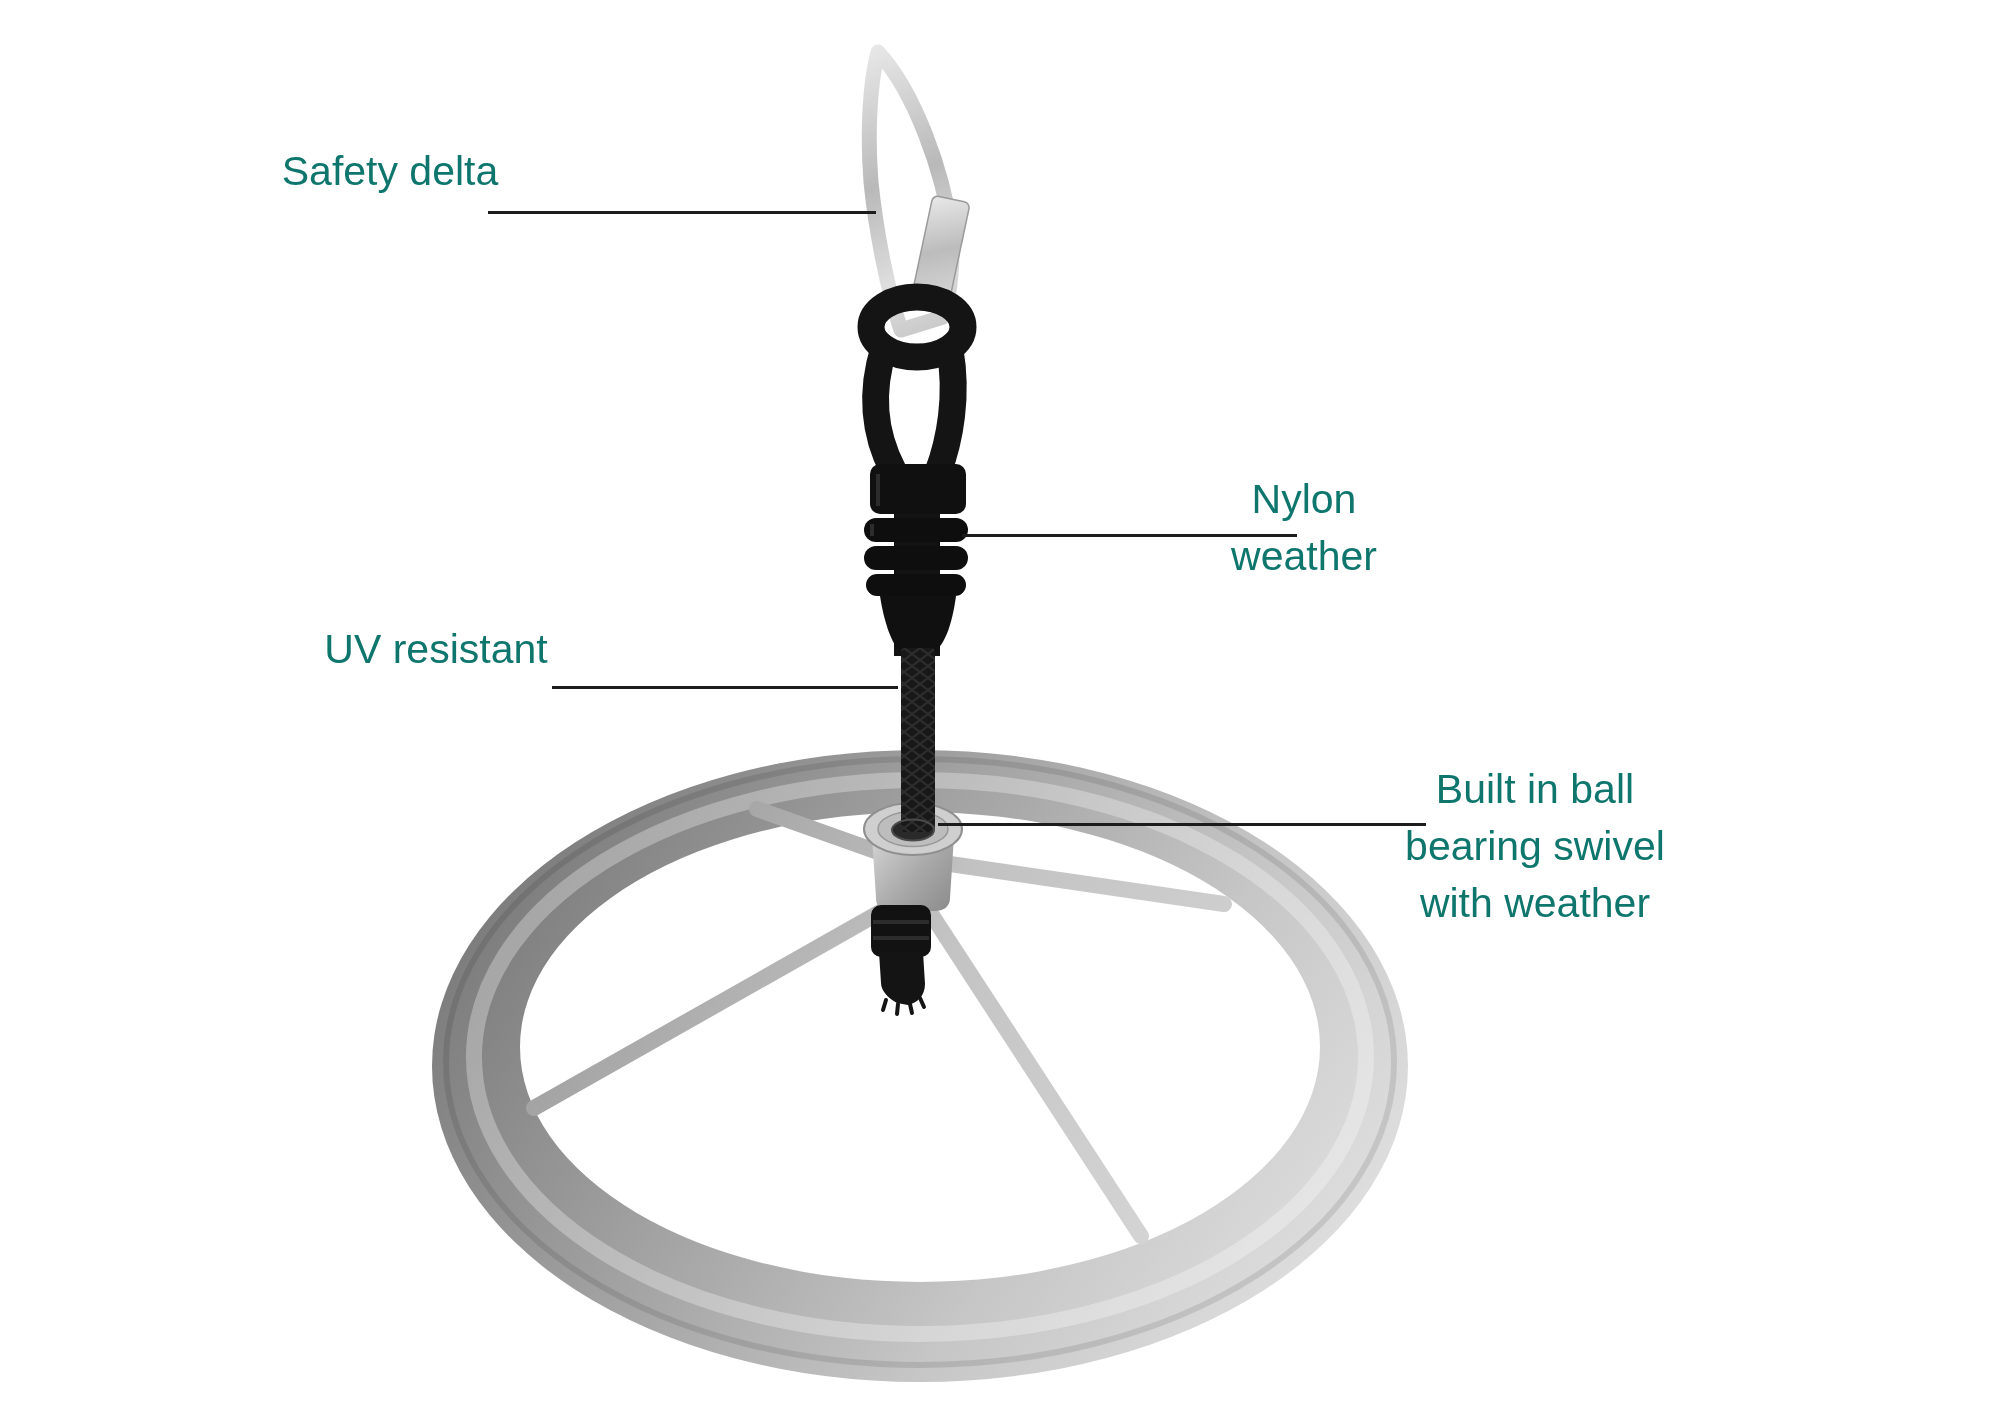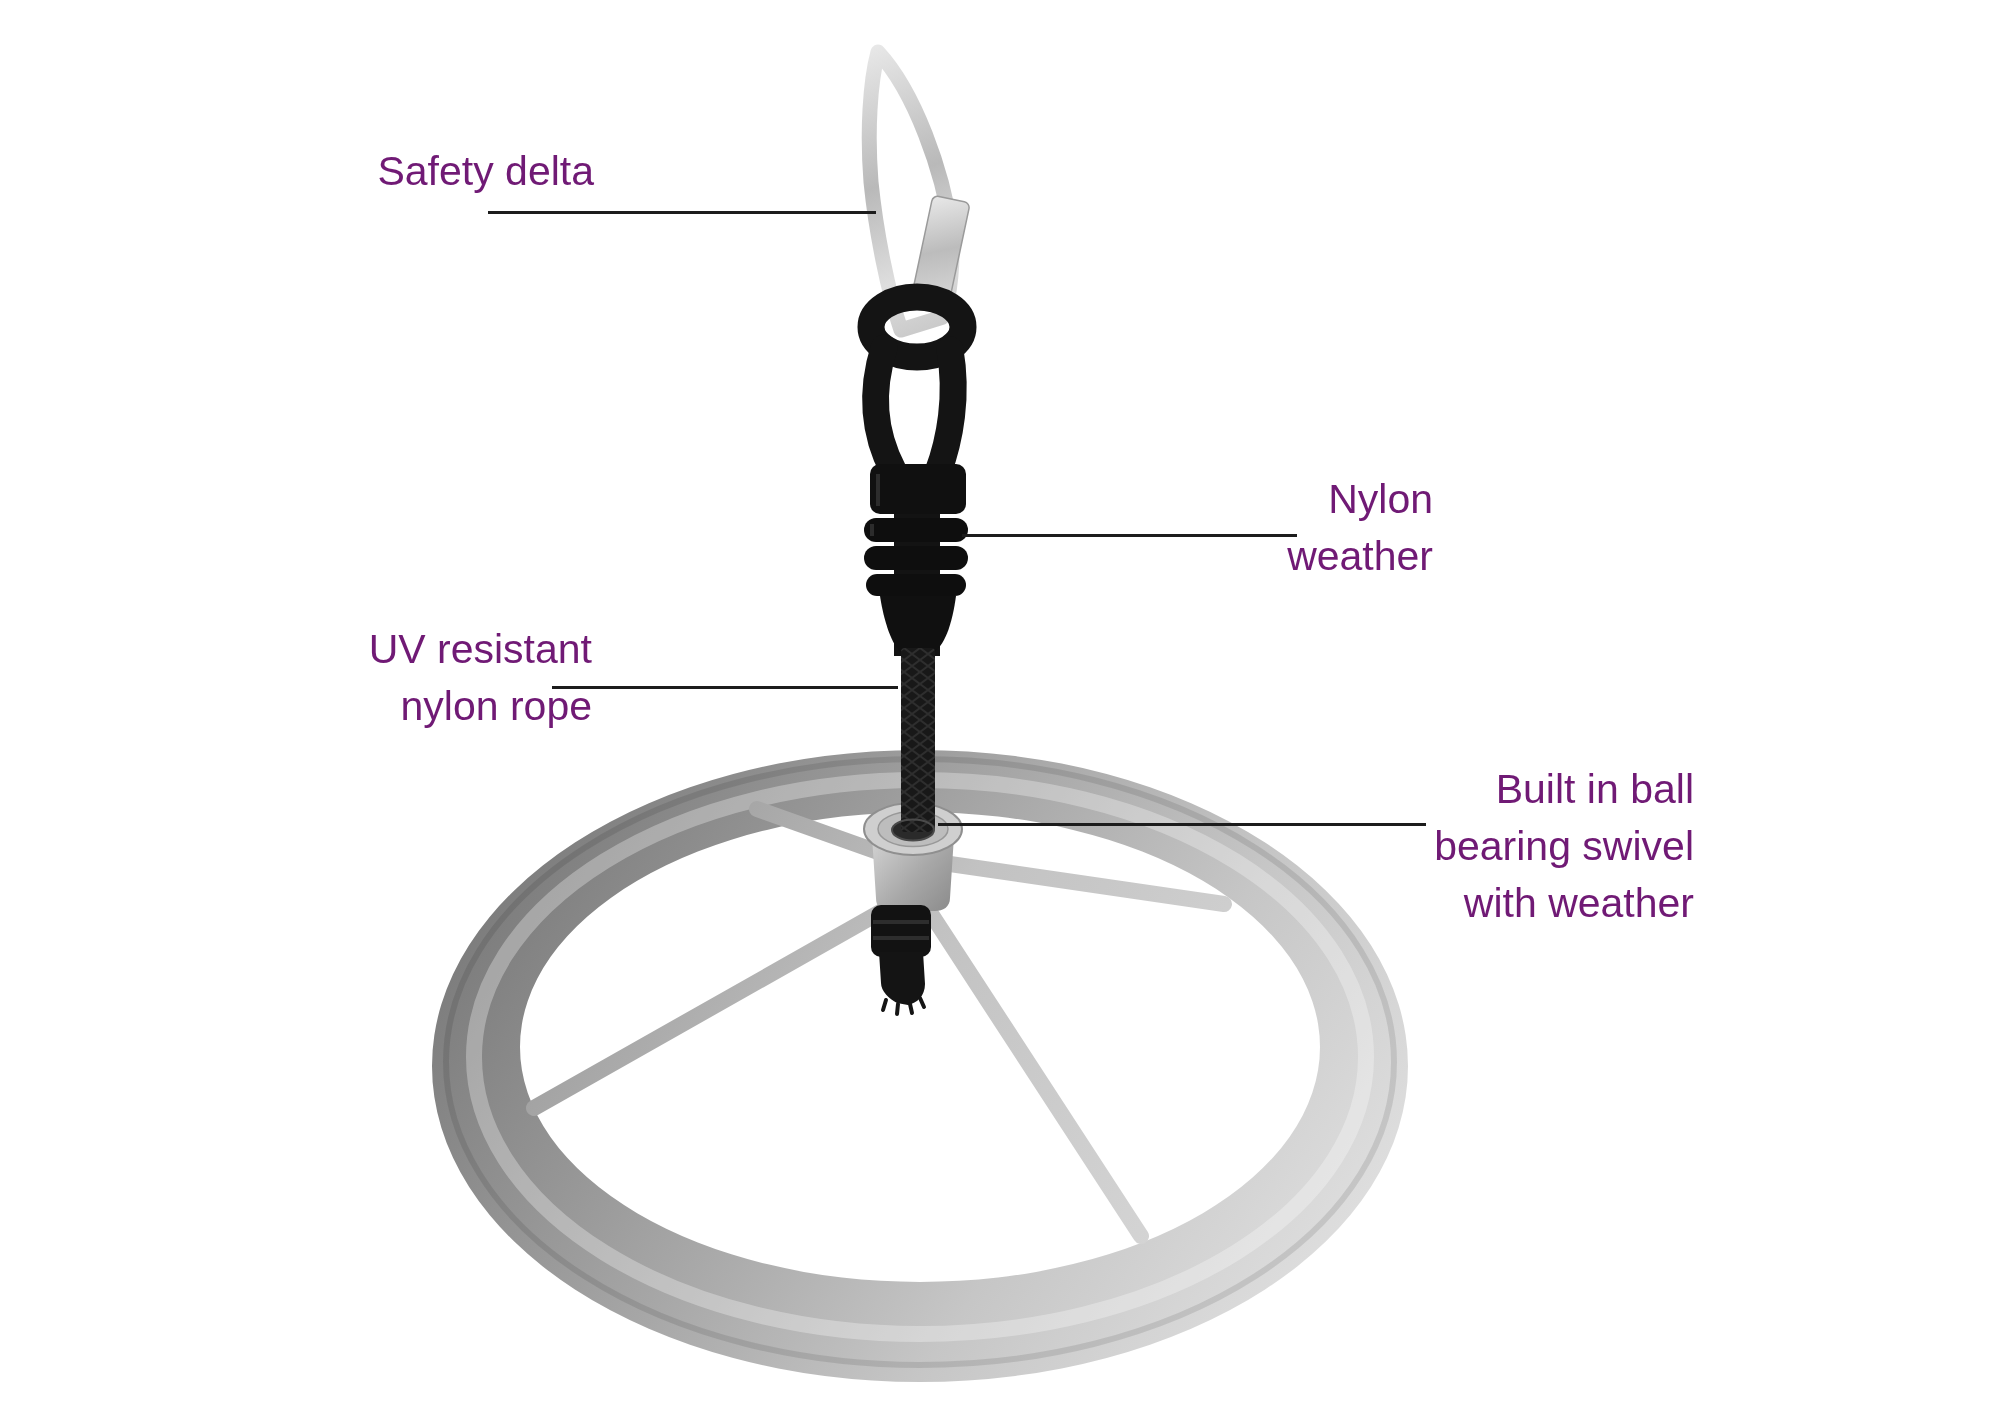--- a/index.html
+++ b/index.html
@@ -6,24 +6,24 @@
   .canvas{
     position:relative;
     width:2000px;height:1428px;
     background:#ffffff;
     font-family:"Liberation Sans", sans-serif;
     overflow:hidden;
   }
   svg.art{position:absolute;left:0;top:0;width:2000px;height:1428px;}
   .label{
     position:absolute;
-    text-align:right;
+    text-align:center;
     font-size:41px;
     line-height:57px;
-    color:#701a75;
+    color:#0f766e;
     font-weight:400;
   }
   .label span{display:block;white-space:nowrap;}
   .label-carabiner{left:186px;top:143px;width:408px;}
   .label-buckle{left:1175px;top:471px;width:258px;}
   .label-rope{left:280px;top:621px;width:312px;}
   .label-swivel{left:1376px;top:761px;width:318px;}
 </style>
 </head>
 <body>
@@ -137,21 +137,20 @@
     <span>Safety delta</span>
   </div>
 
   <div class="label label-buckle">
     <span>Nylon</span>
     <span>weather</span>
   </div>
 
   <div class="label label-rope">
     <span>UV resistant</span>
-    <span>nylon rope</span>
   </div>
 
   <div class="label label-swivel">
     <span>Built in ball</span>
     <span>bearing swivel</span>
     <span>with weather</span>
   </div>
 
 </div>
 

